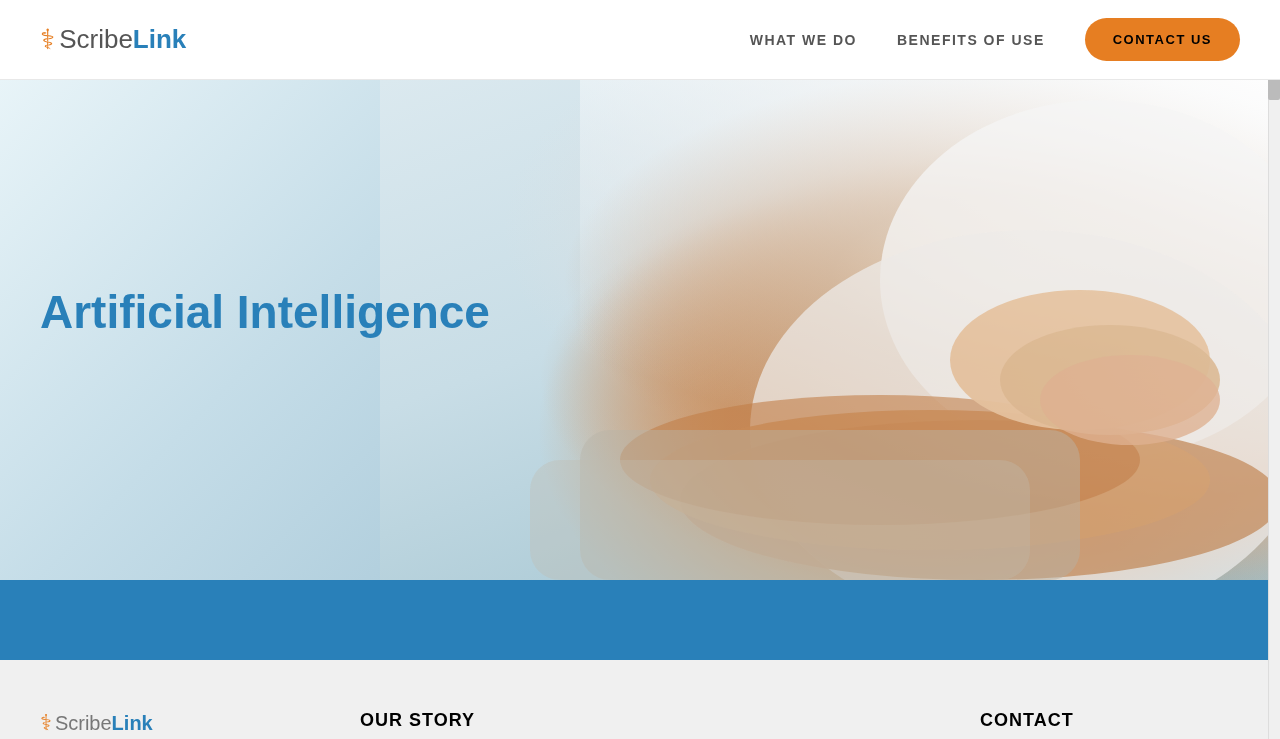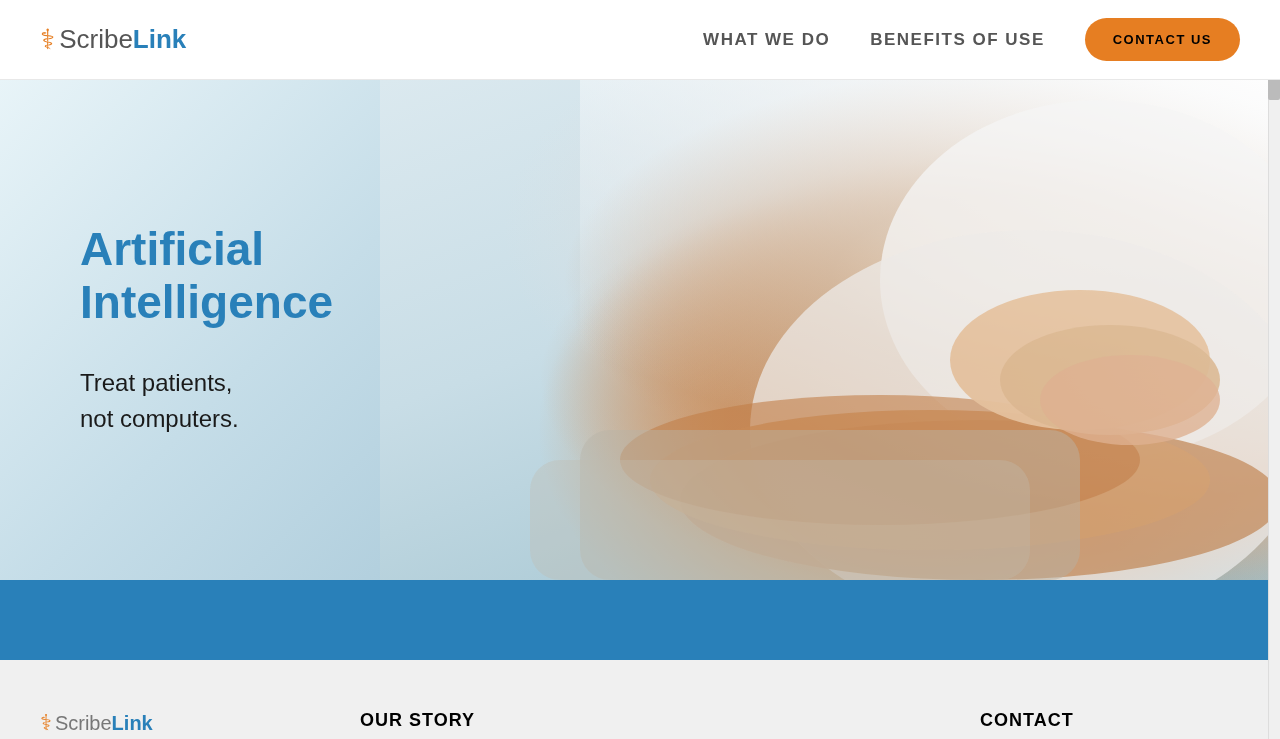--- a/index.html
+++ b/index.html
@@ -40,21 +40,21 @@
       font-size: 28px;
     }
     .nav-links {
       display: flex;
       align-items: center;
       gap: 40px;
     }
     .nav-link {
       text-decoration: none;
       color: #555;
-      font-size: 17px;
+      font-size: 14px;
       font-weight: 600;
       letter-spacing: 1.5px;
       text-transform: uppercase;
     }
     .contact-btn {
       background: #e67e22;
       color: #000000;
       padding: 14px 28px;
       border-radius: 30px;
       text-decoration: none;
@@ -96,21 +96,21 @@
       position: absolute;
       top: 0;
       right: 0;
       width: 700px;
       height: 500px;
       background: linear-gradient(200deg, rgba(255,255,255,0.95) 0%, rgba(240,245,248,0.5) 40%, transparent 70%);
     }
     .hero-content {
       position: relative;
       z-index: 5;
-      padding: 60px 80px;
+      padding: 60px 40px;
       max-width: 560px;
     }
     .hero-headline {
       font-size: 46px;
       font-weight: 700;
       color: #2980b9;
       line-height: 1.15;
       margin-bottom: 36px;
     }
     .hero-subtext {
@@ -223,24 +223,20 @@
       <ellipse cx="750" cy="320" rx="90" ry="45" fill="#e0b090" opacity="0.8"></ellipse>
 
       <rect x="200" y="350" width="500" height="150" rx="30" fill="#b8b4a8" opacity="0.5"></rect>
       <rect x="150" y="380" width="500" height="120" rx="30" fill="#c0bbb0" opacity="0.4"></rect>
     </svg>
   </div>
   <div class="hero-content">
     <h1 class="hero-headline">
       <span>Artificial Intelligence</span><br>
     </h1>
-    <p class="hero-subtext">
-      <span>Treat patients,</span><br>
-      <span>not computers.</span>
-    </p>
   </div>
 </section>
 
 <div class="blue-band"></div>
 
 <footer class="footer">
 
   <div class="footer-col-logo">
     <div class="footer-logo">
       <span class="footer-logo-icon">⚕</span>

